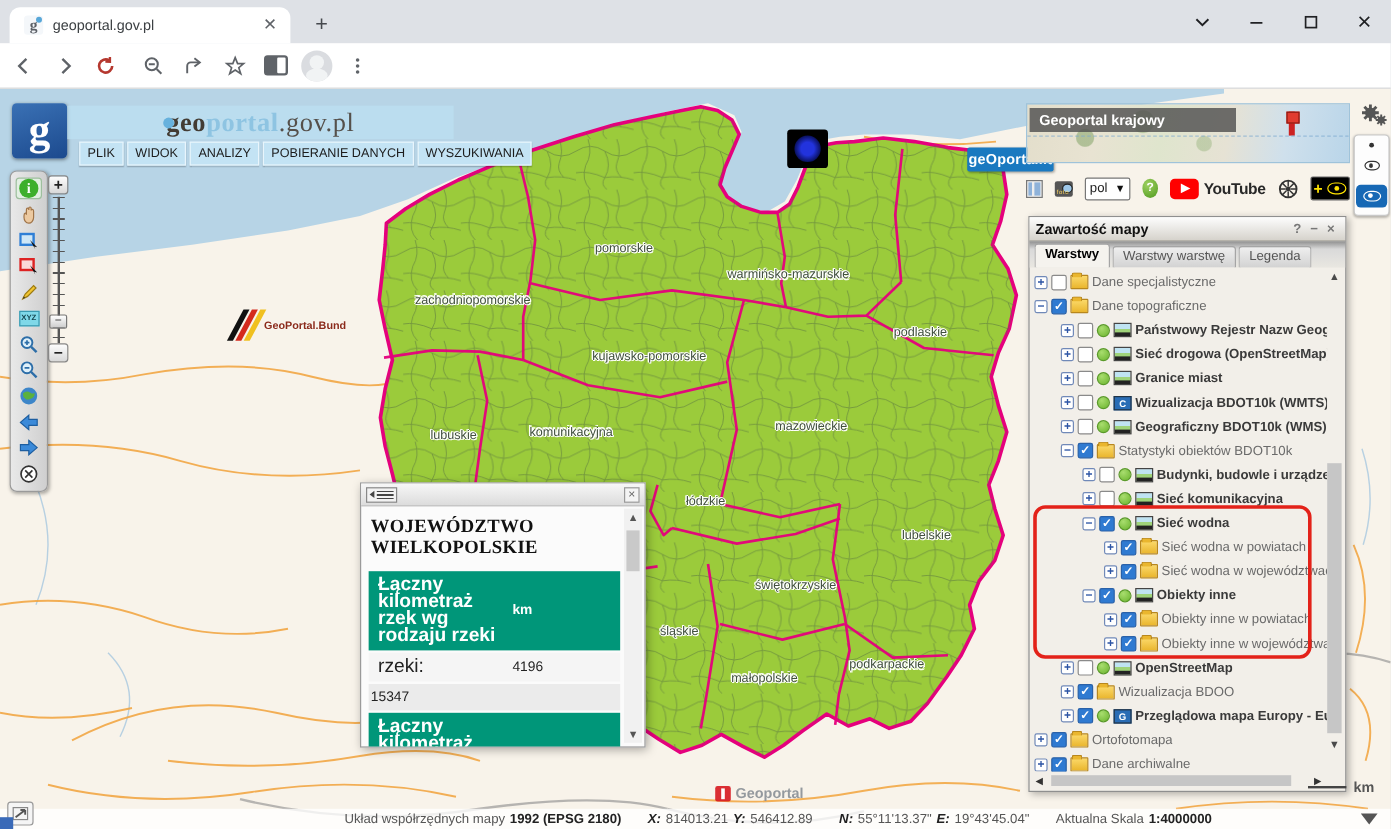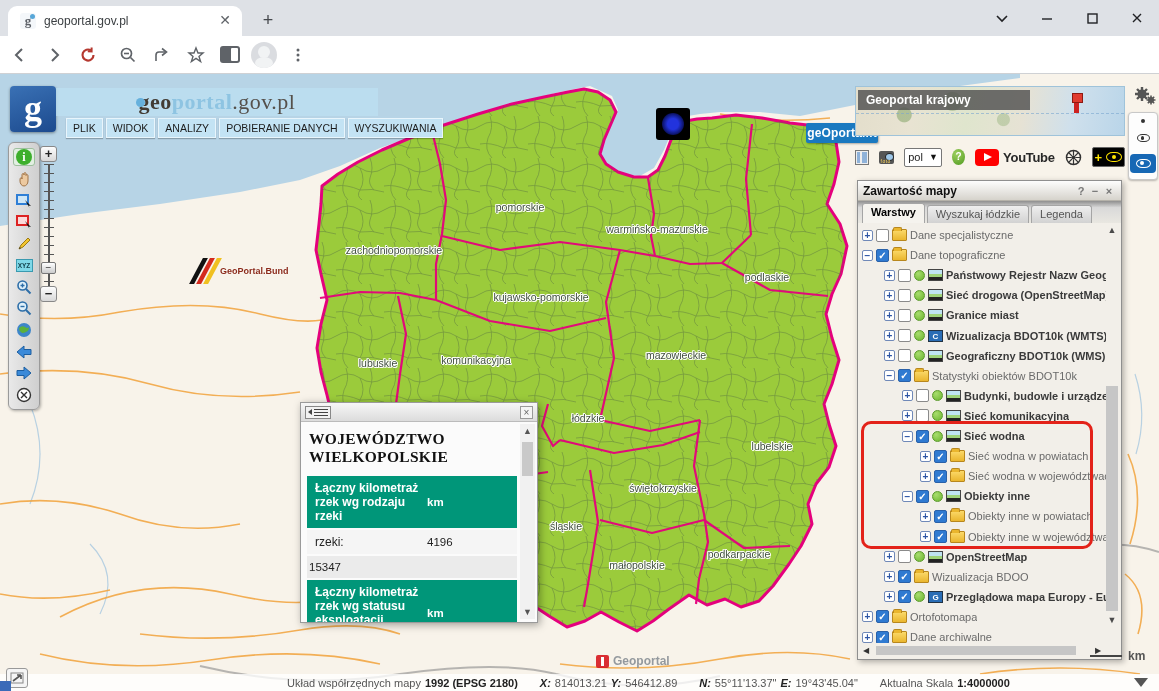--- a/index.html
+++ b/index.html
@@ -141,21 +141,21 @@
   .pop-list-ic { width:26px; height:13px; border:1px solid #888; background:#f2f2f2; display:flex; align-items:center; padding:0 2px; gap:2px; }
   .pop-list-ic .tri { border-right:4px solid #444; border-top:3px solid transparent; border-bottom:3px solid transparent; }
   .pop-list-ic .lines { flex:1; height:7px; background:repeating-linear-gradient(#444 0 1px, transparent 1px 3px); }
   .pop-close { width:13px; height:13px; border:1px solid #999; background:#f4f4f4; color:#666; font-size:10px; line-height:11px; text-align:center; }
   .pop-body { position:absolute; left:6px; top:19px; right:20px; bottom:0; overflow:hidden; }
   .pop-title { font-family:"Liberation Serif",serif; font-weight:bold; font-size:15.5px; color:#111; line-height:18px; margin:8px 0 10px 2px; width:170px; letter-spacing:.3px; }
   .prow { display:flex; margin-bottom:2px; }
   .prow.hdr { background:#009679; color:#fff; font-weight:bold; }
   .prow.d1 { background:#f5f5f5; color:#222; }
   .prow.d2 { background:#ebebeb; color:#222; }
-  .prow .pl { flex:0 0 118px; padding:5px 4px 5px 8px; font-size:12px; line-height:14px; }
+  .prow .pl { flex:0 0 118px; padding:5px 4px 5px 8px; font-size:16px; line-height:14px; }
   .prow .pv { flex:1; padding:5px 2px; font-size:11.5px; display:flex; align-items:center; }
   .pop-sb { position:absolute; right:2px; top:21px; width:15px; bottom:3px; background:#f1f1f1; }
   .pop-sb .arr { position:absolute; left:0; width:15px; text-align:center; font-size:9px; color:#555; }
   .pop-sb .thumb { position:absolute; left:2px; top:18px; width:11px; height:34px; background:#c9c9c9; }
 
   
   .statusbar { position:absolute; left:0; top:600px; width:1159px; height:17px; background:rgba(255,255,255,.78); display:flex; align-items:center; padding-left:287px; font-size:11px; color:#555; gap:4px; white-space:nowrap; }
   .sb-b { font-weight:bold; color:#222; }
   .sb-bi { font-weight:bold; font-style:italic; color:#222; }
   .sb-gap { width:14px; }
@@ -510,21 +510,21 @@
 
     <div class="panel">
       <div class="panel-hd">
         <span class="panel-title">Zawartość mapy</span>
         <span class="hbtn">?</span>
         <span class="hbtn">−</span>
         <span class="hbtn">×</span>
       </div>
       <div class="ptabs" id="ptabs">
           <span class="ptab active">Warstwy</span>
-          <span class="ptab">Wyszukaj łódzkie</span>
+          <span class="ptab">Warstwy warstwę</span>
           <span class="ptab">Legenda</span>
         </div>
       <div class="tree" id="layer-tree">
           <div class="trow" style="top: 2px; padding-left: 4px;">
             <span class="exp">+</span>
             <span class="cb off"></span>
             <span class="lic folder"></span>
             <span class="tlabel">Dane specjalistyczne</span>
           </div>
           <div class="trow" style="top: 22.1px; padding-left: 4px;">

